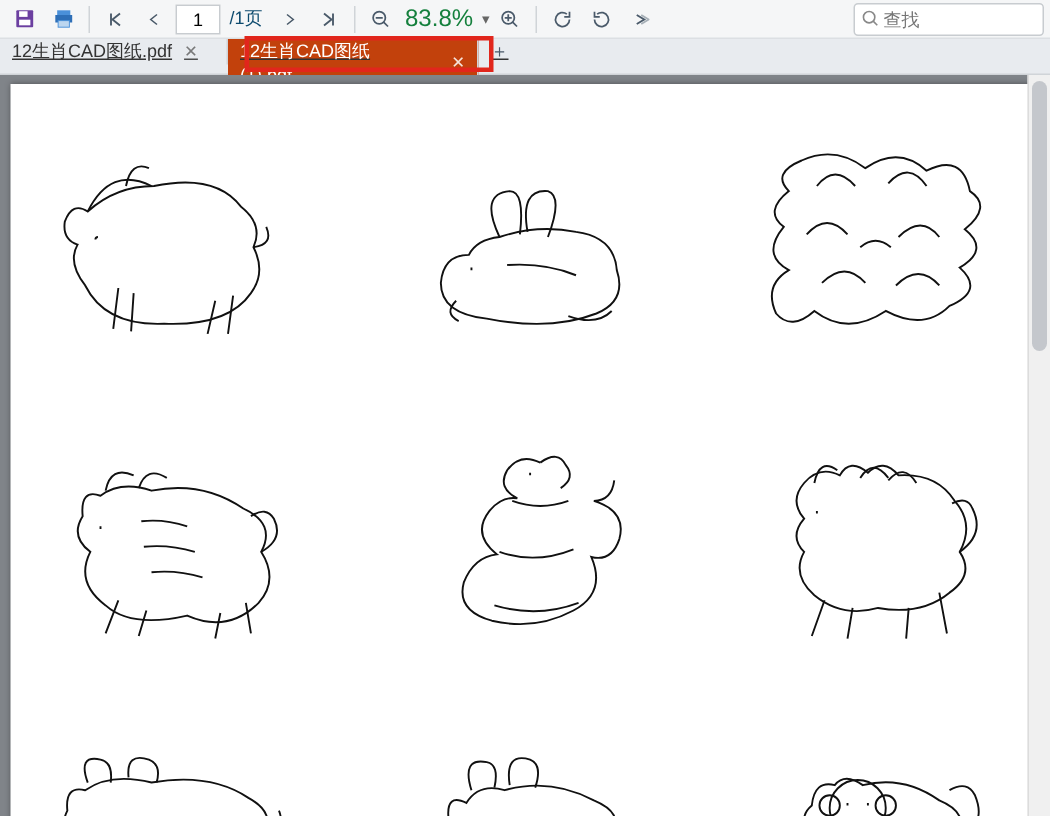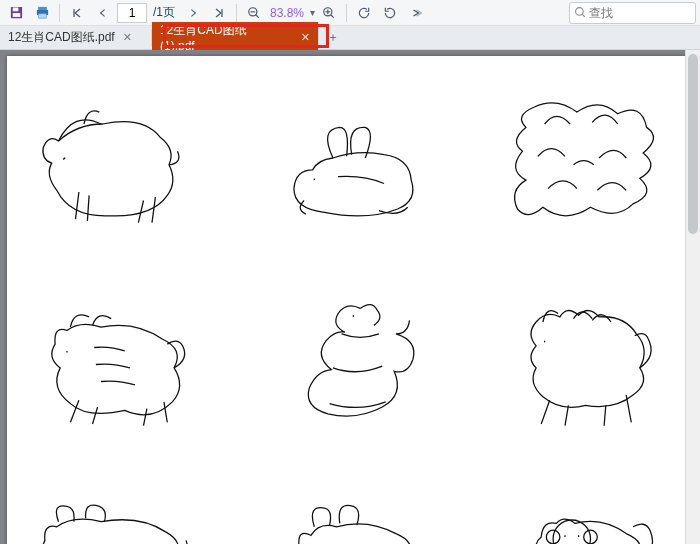--- a/index.html
+++ b/index.html
@@ -47,22 +47,22 @@
     font-size: 12px;
     padding: 0;
     box-sizing: content-box;
   }
   .page-txt {
     font-size: 12px;
     color: #0c4a6e;
     padding: 0 4px;
   }
   .zoom-txt {
-    font-size: 12px;
-    color: #8b5cf6;
+    font-size: 16px;
+    color: #15803d;
     padding: 0 2px;
   }
   .chev {
     font-size: 10px;
     color: #666;
     padding-left: 2px;
   }
   .search-wrap {
     margin-left: auto;
     display: flex;
@@ -79,22 +79,23 @@
     outline: none;
     width: 100px;
     font-size: 12px;
     background: transparent;
   }
   .tabbar {
     height: 24px;
     background: #e8ebef;
     border-bottom: 1px solid #d0d4d8;
     display: flex;
-    align-items: center;
+    align-items: flex-start;
     box-sizing: border-box;
+    text-decoration: underline;
   }
   .tab {
     display: flex;
     align-items: center;
     padding: 0 8px;
     font-size: 12px;
     gap: 8px;
     border-right: 1px solid #d0d4d8;
     cursor: pointer;
     position: relative;

